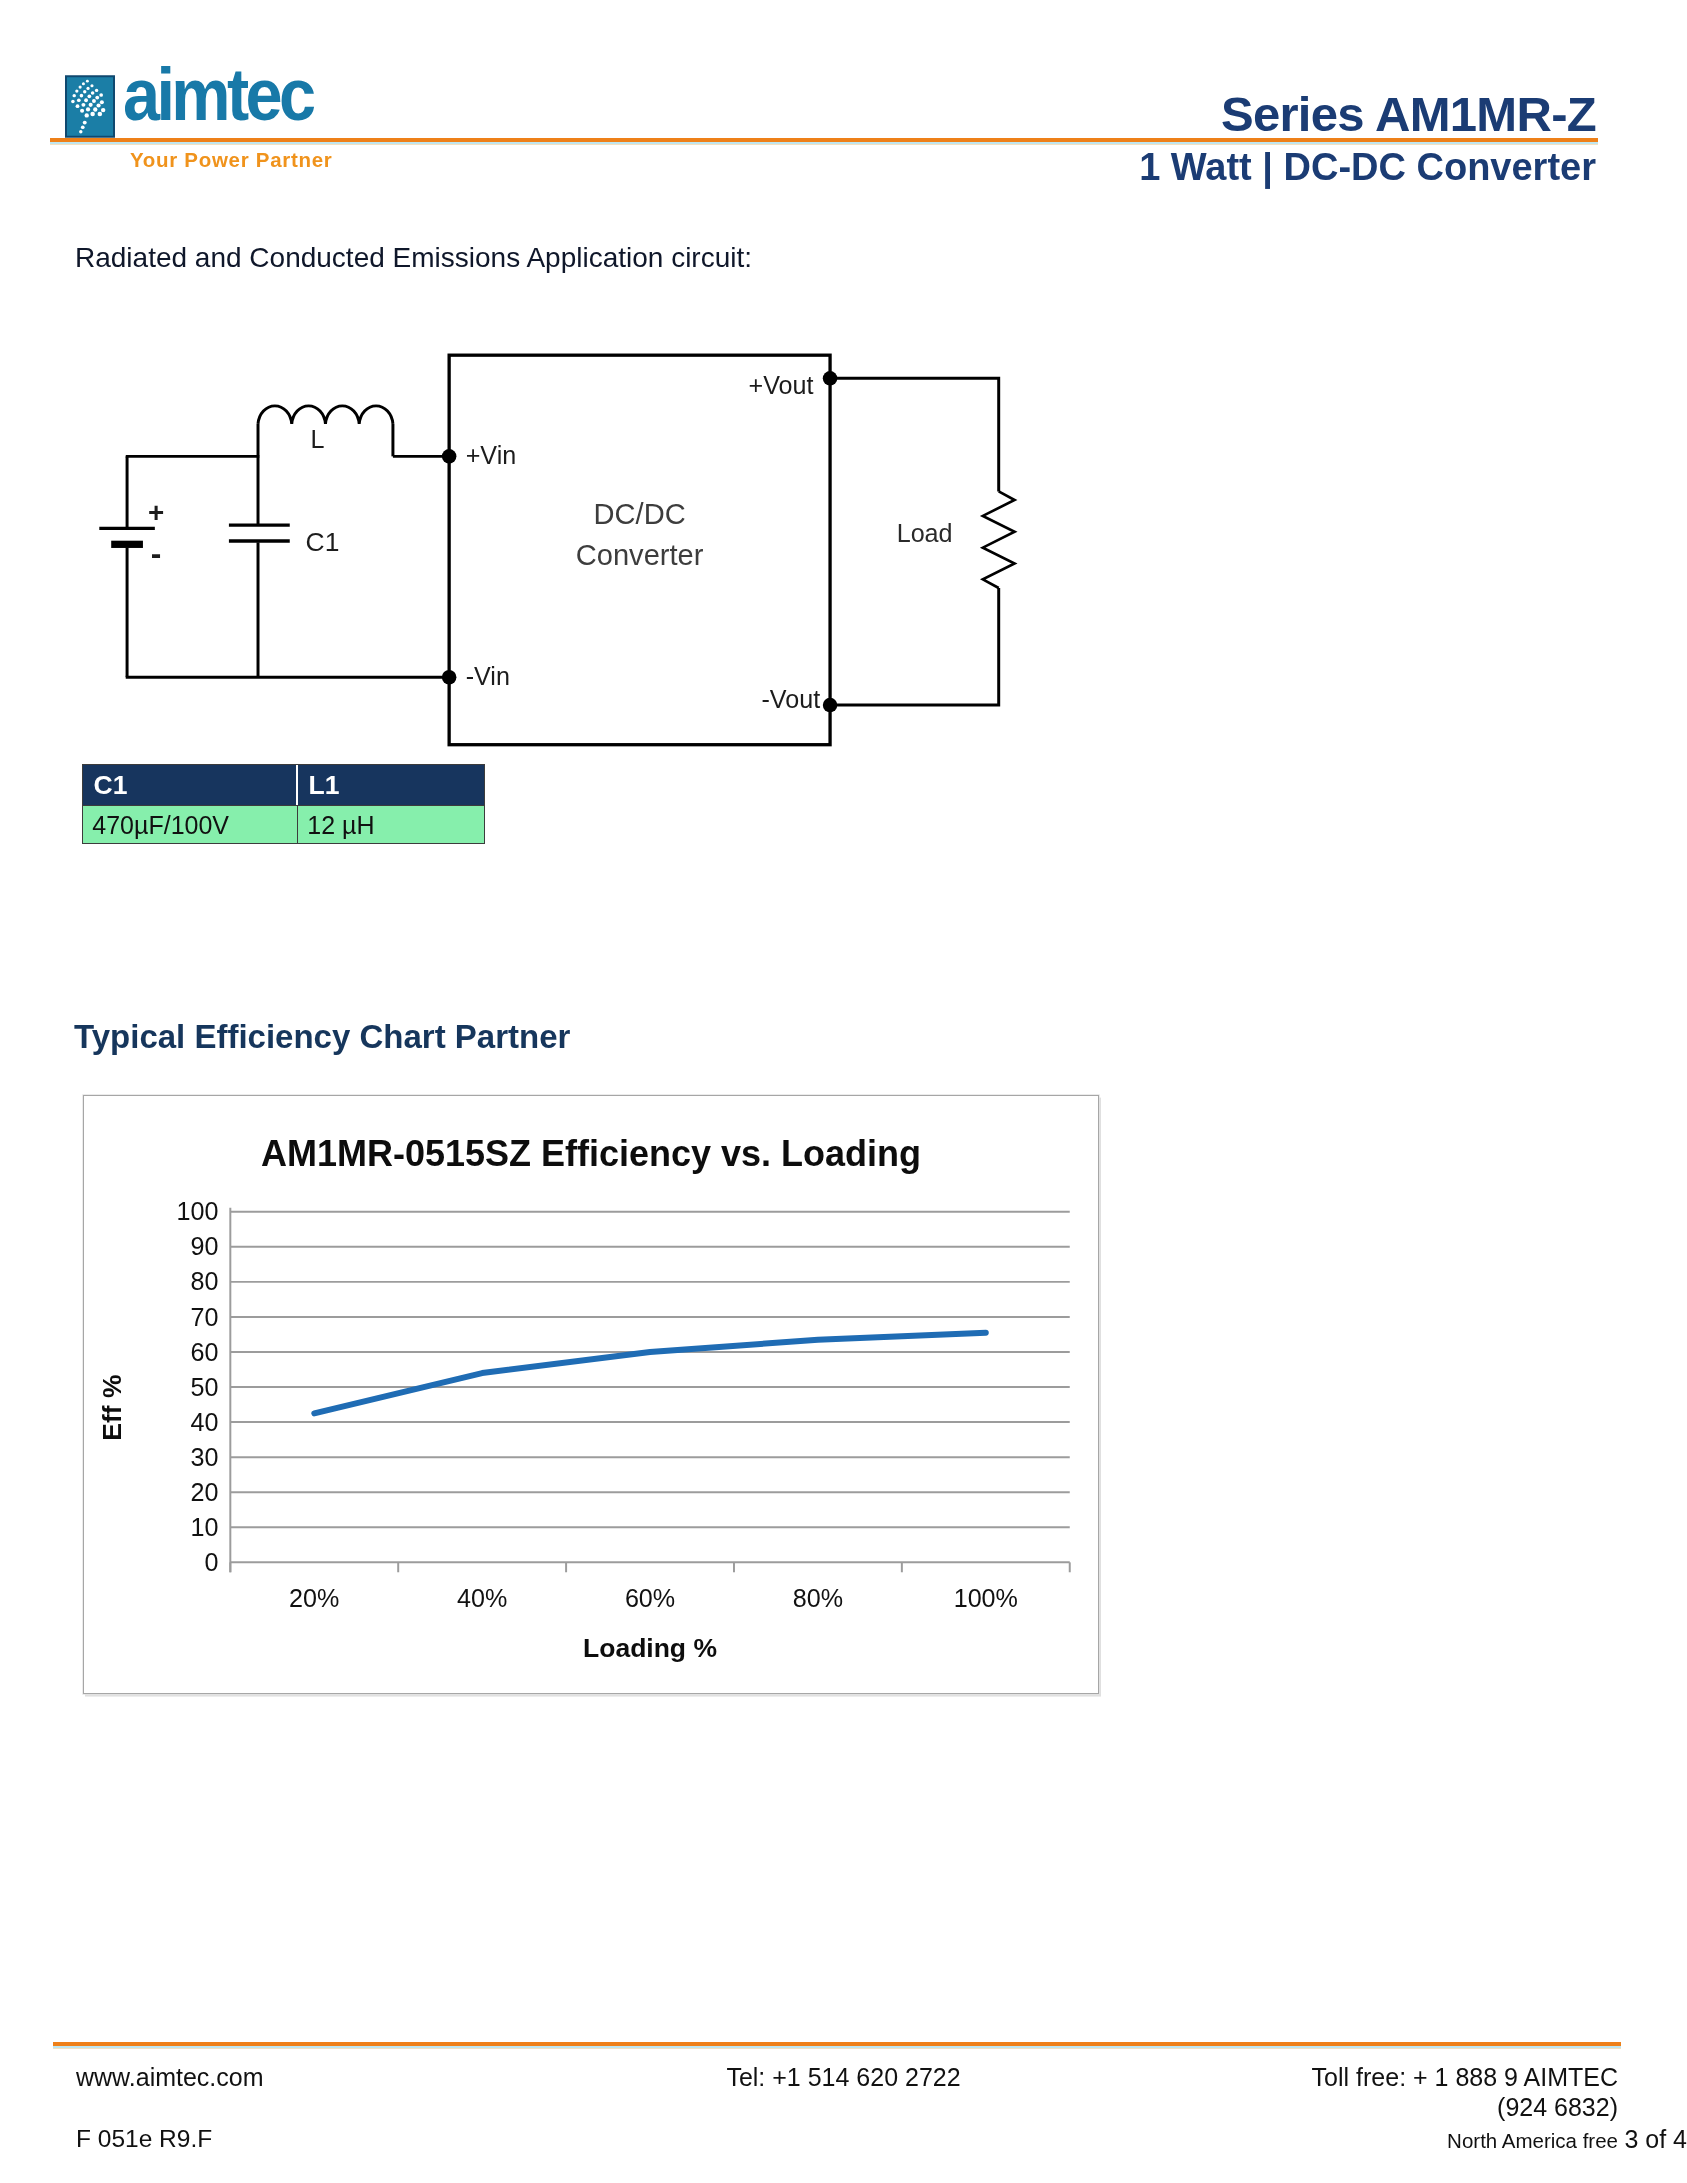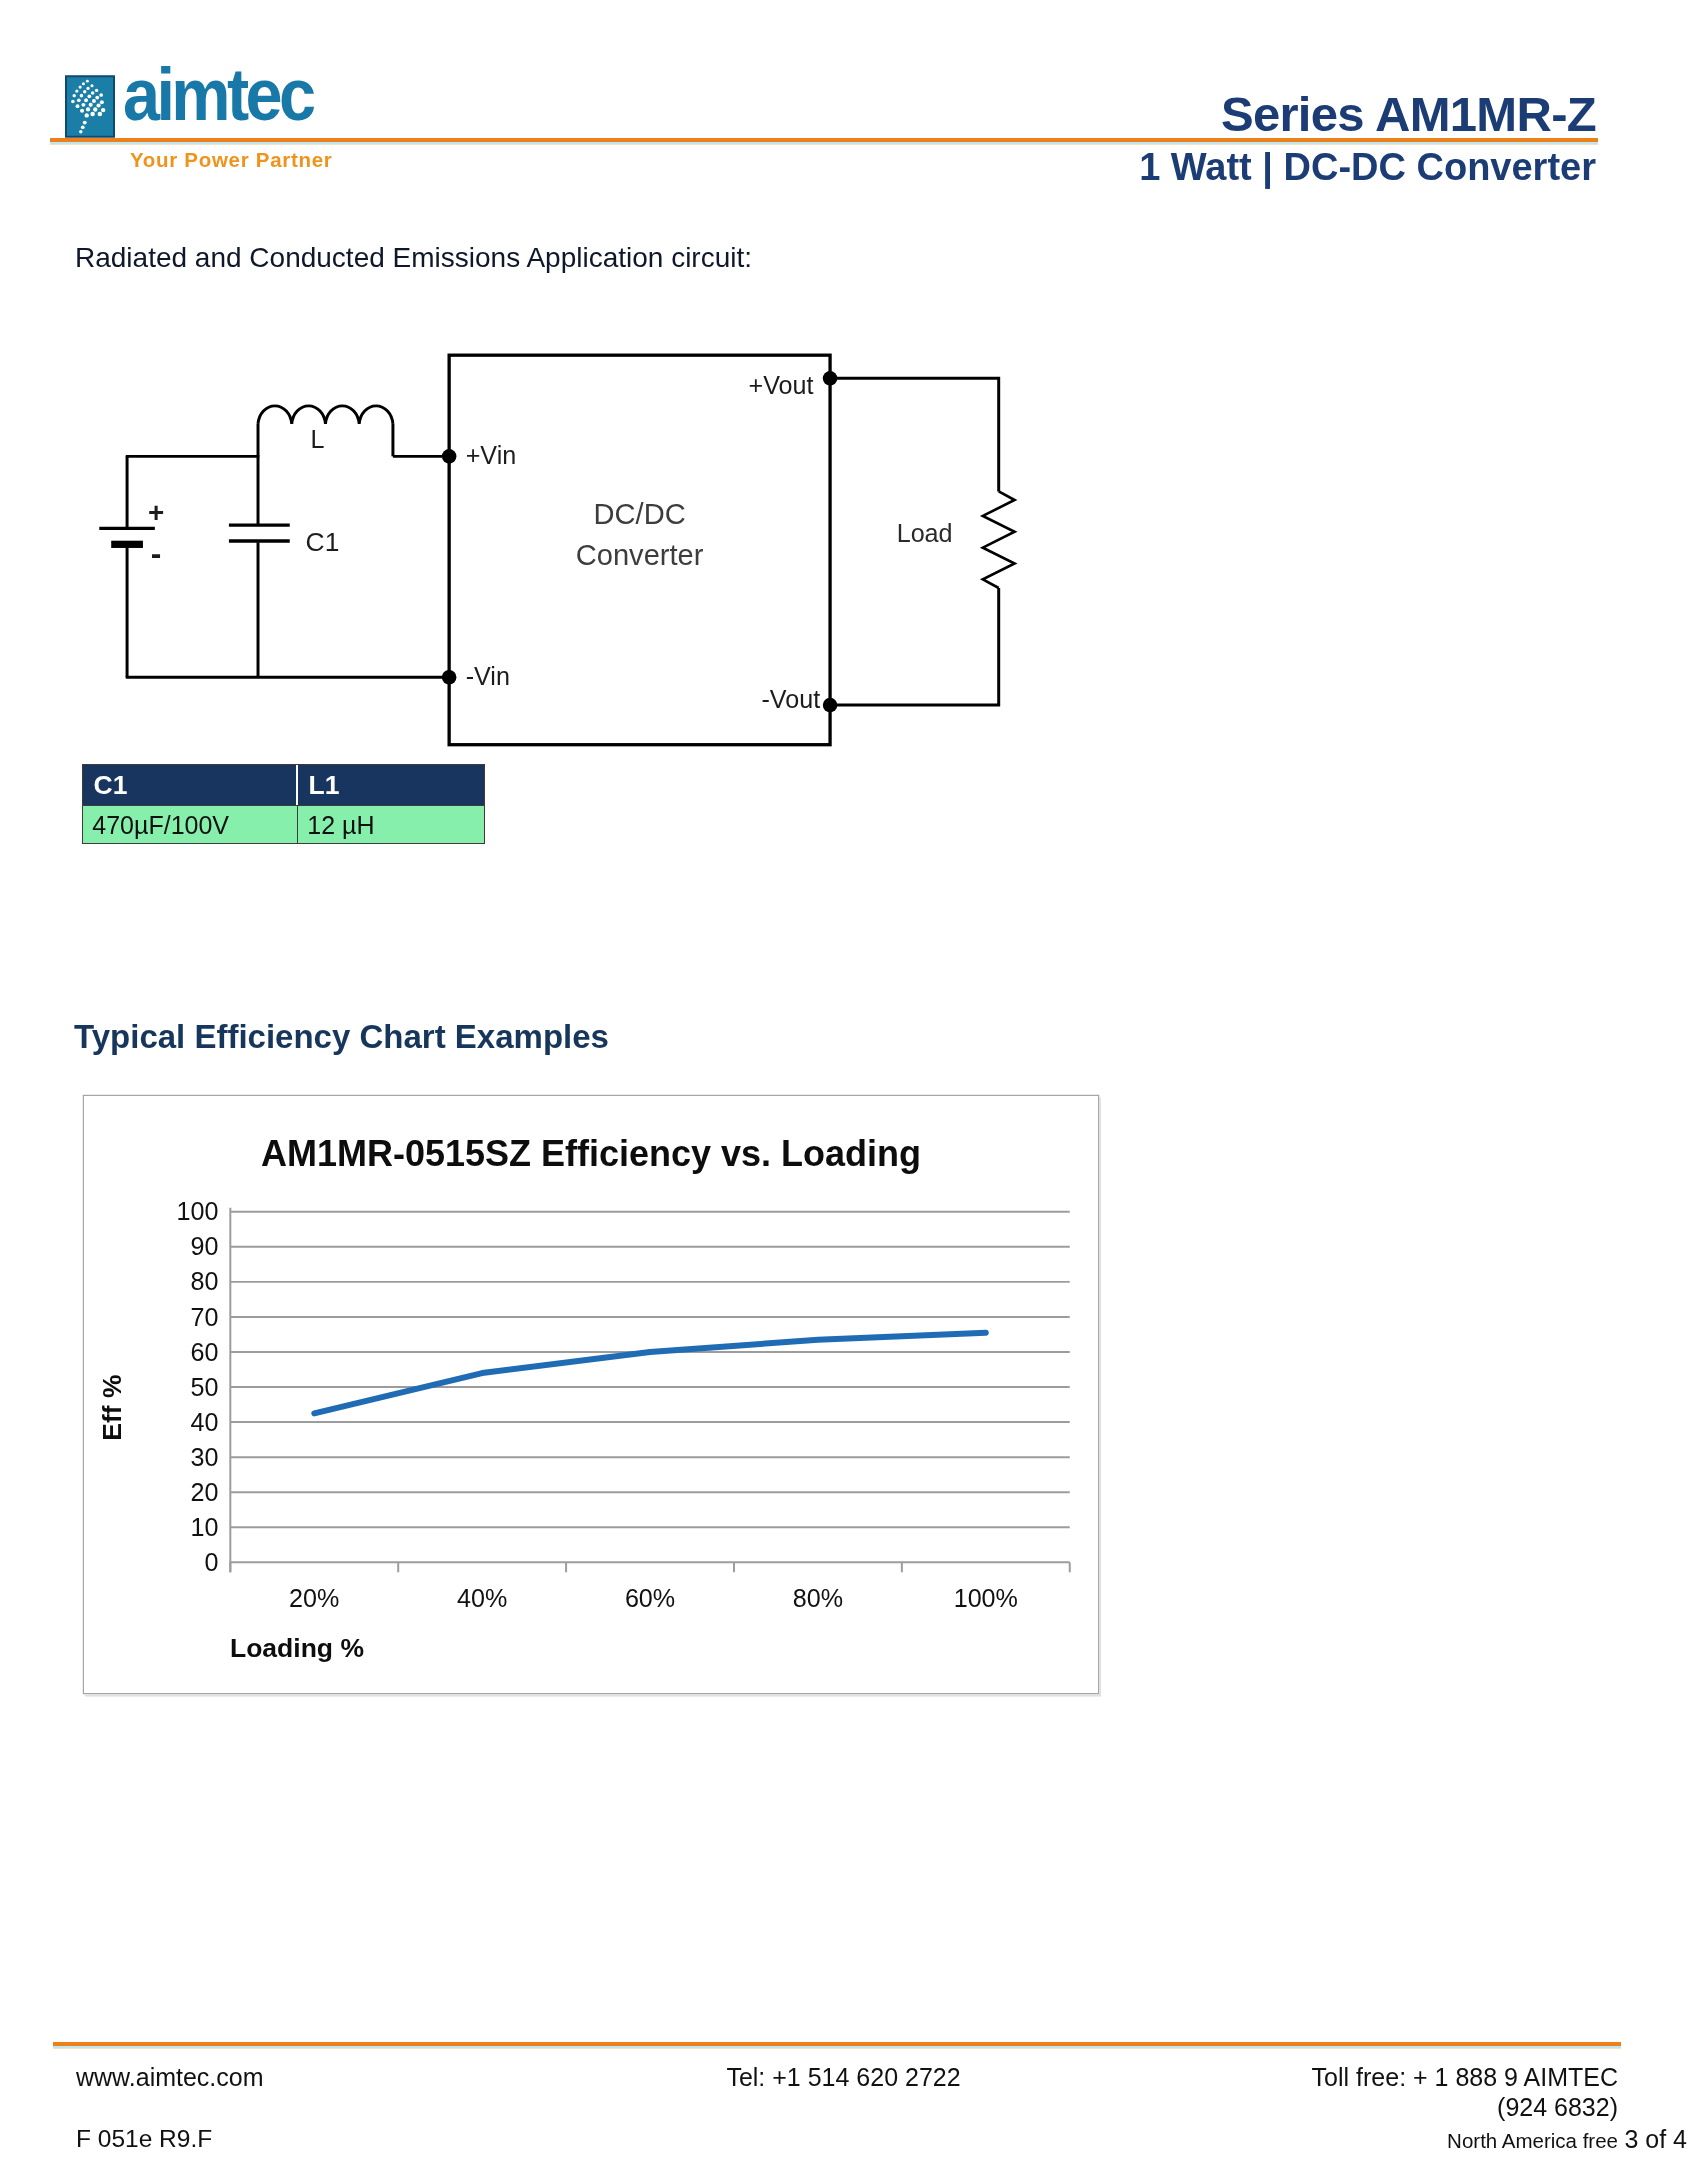--- a/index.html
+++ b/index.html
@@ -34,21 +34,21 @@
   .comp-row .c2{ flex:1;}
   
   .chart-box{
     left:83px; top:1095px; width:1016px; height:599px; background:#ffffff;
     border:1.3px solid #A6A6A6; box-shadow:0 0 0 0.7px #E3E3E3, 2px 2.6px 0 rgba(0,0,0,0.12);
     box-sizing:border-box;
   }
   .chart-title{ left:0; right:0; top:37px; text-align:center; font-size:36px; font-weight:bold; color:#0d0d0d;}
   .chart-ylabel{ left:-124px; top:296px; width:304px; text-align:center; font-size:26.5px; font-weight:bold; color:#0d0d0d;
                  transform:rotate(-90deg);}
-  .chart-xlabel{ left:146px; width:840px; top:537px; text-align:left; font-size:26.5px; font-weight:bold; color:#0d0d0d;}
+  .chart-xlabel{ left:146px; width:840px; top:537px; text-align:center; font-size:26.5px; font-weight:bold; color:#0d0d0d;}
   svg{ font-family:"Liberation Sans", sans-serif; }
   
   .f-rule-orange{ left:53px; top:2042px; width:1568px; height:4px; background:#EE8019;}
   .f-rule-cyan{ left:53px; top:2046px; width:1568px; height:2px; background:#BFE6F0;}
   .f-rule-cream{ left:53px; top:2048px; width:1568px; height:1.3px; background:#F2E2C4;}
   .f-text{ font-size:25px; color:#111111;}
   .f-web{ left:76px; top:2063px;}
   .f-tel{ left:0; right:0; top:2063px; text-align:center;}
   .f-toll1{ right:69px; top:2063px;}
   .f-toll2{ right:69px; top:2093px;}
@@ -162,21 +162,21 @@
     <div class="comp-header">
       <div class="cell c1">C1</div>
       <div class="cell c2">L1</div>
     </div>
     <div class="comp-row">
       <div class="cell c1">470µF/100V</div>
       <div class="cell c2">12 µH</div>
     </div>
   </div>
 
-  <div class="abs sec2-title">Typical Efficiency Chart Examples</div>
+  <div class="abs sec2-title">Typical Efficiency Chart Partner</div>
 
   <div class="abs chart-box">
     <div class="abs chart-title">AM1MR-0515SZ Efficiency vs. Loading</div>
     <div class="abs chart-ylabel">Eff %</div>
     <div class="abs chart-xlabel">Loading %</div>
     <svg id="chart-svg" style="position:absolute; left:0; top:0;" width="1013" height="596" viewBox="0 0 1531 901">
         <line x1="221" y1="705" x2="1490" y2="705" stroke="#9C9C9C" stroke-width="3"></line>
         <text x="203" y="718" font-size="38" fill="#111" text-anchor="end">0</text>
         <line x1="221" y1="652" x2="1490" y2="652" stroke="#9C9C9C" stroke-width="3"></line>
         <text x="203" y="665" font-size="38" fill="#111" text-anchor="end">10</text>

